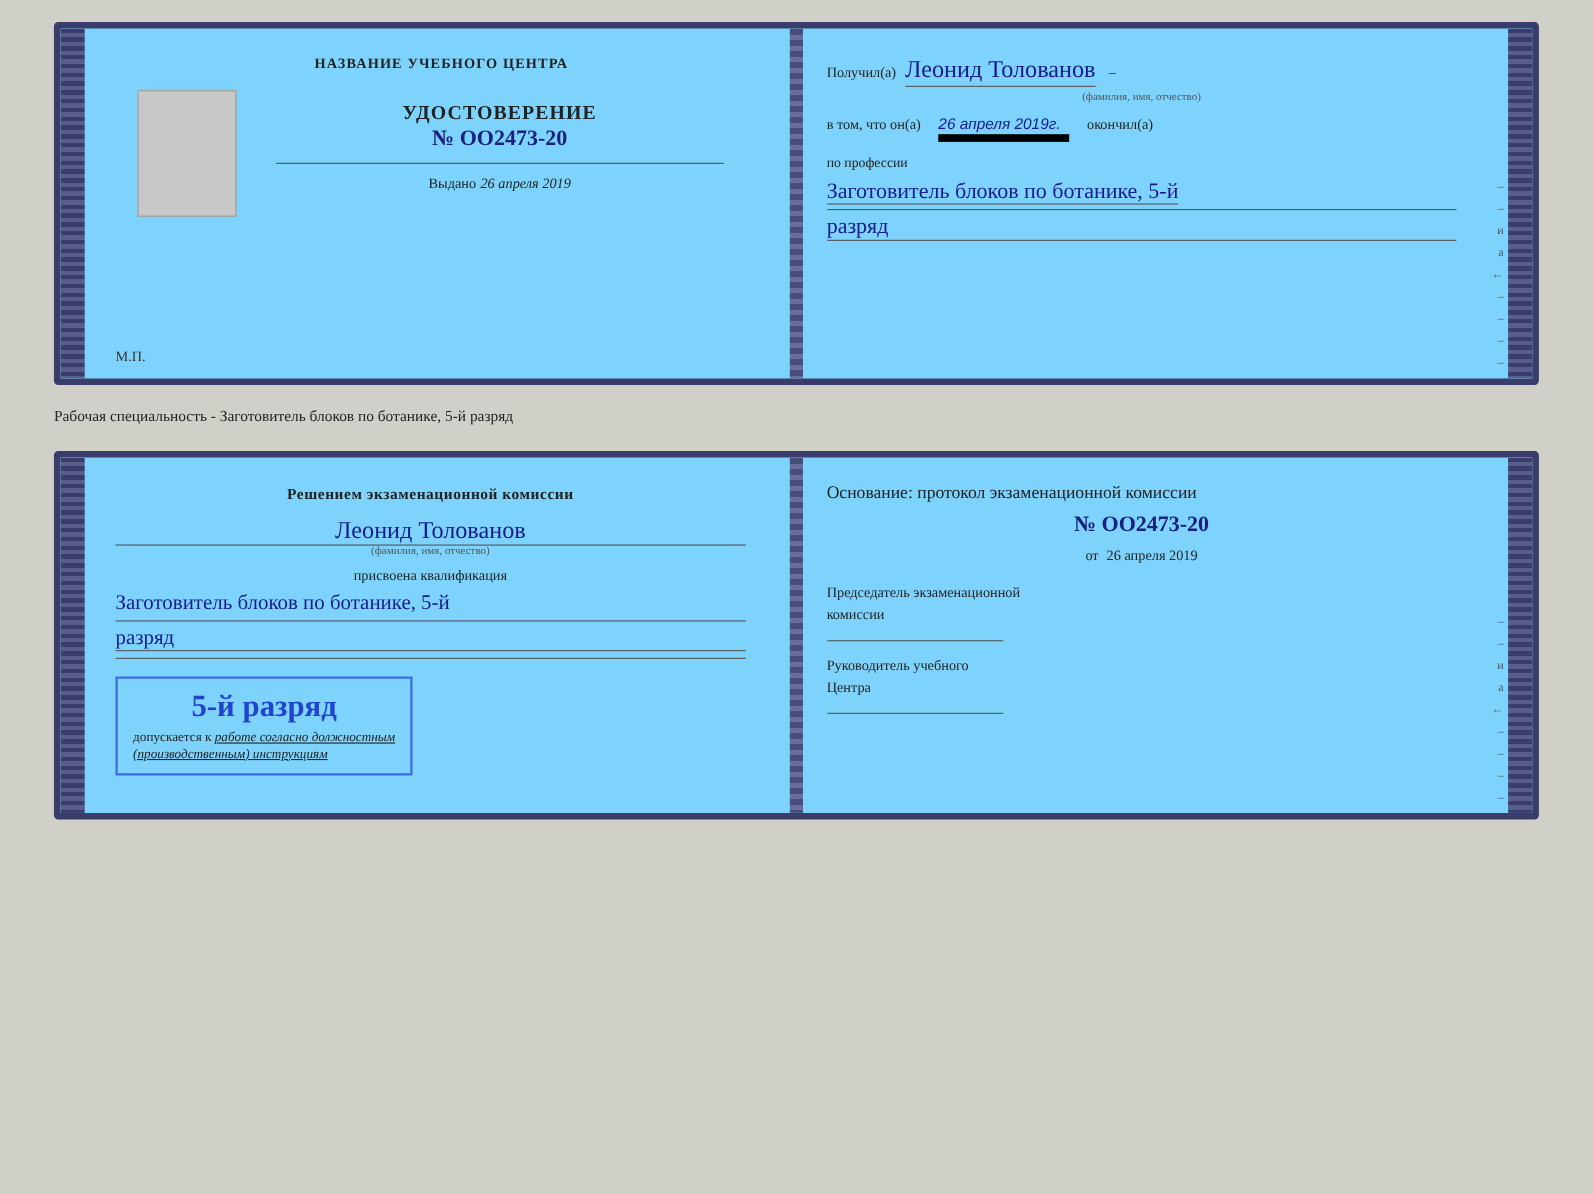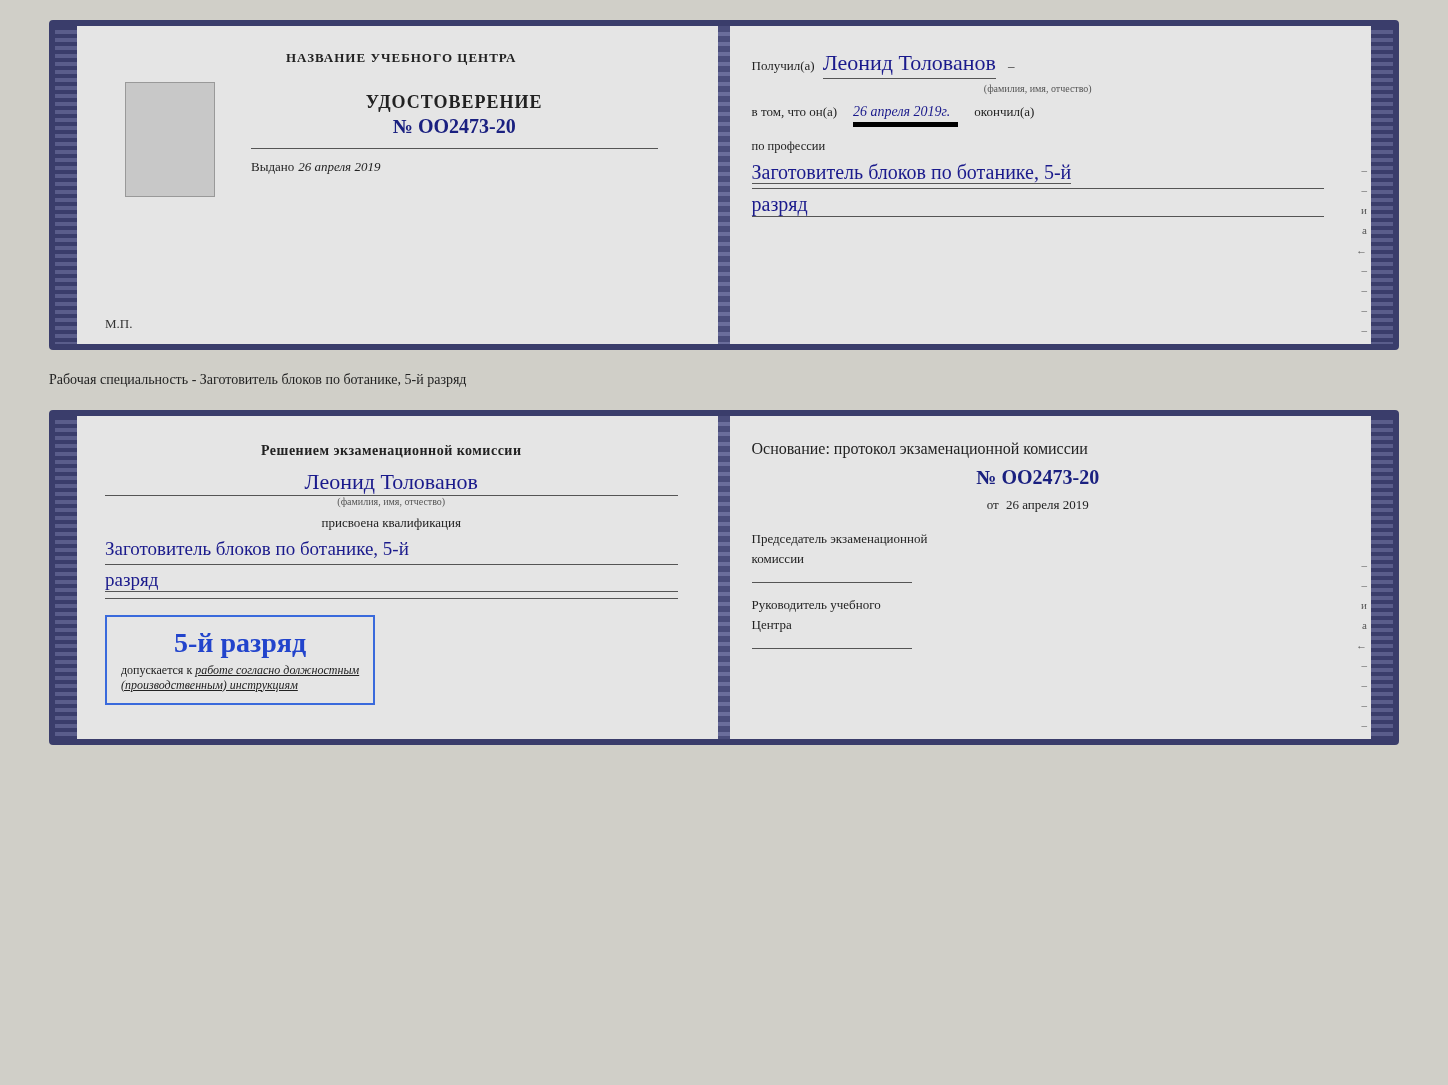--- a/index.html
+++ b/index.html
@@ -14,21 +14,21 @@
     .page-wrapper {
       display: flex;
       flex-direction: column;
       gap: 18px;
       max-width: 1350px;
       margin: 0 auto;
     }
 
     
     .doc-card {
-      background: #e5e5e5;
+      background: #7dd3fc;
       border: 6px solid #3a3d6b;
       border-radius: 4px;
       display: flex;
       flex-direction: row;
       min-height: 330px;
       position: relative;
       overflow: hidden;
     }
 
     .doc-card::before {
@@ -94,20 +94,21 @@
       margin-top: 2px;
     }
 
     .line-separator {
       border: none;
       border-bottom: 1px solid #555;
       margin: 10px 20px;
     }
 
     .vydano-line {
+      text-align: center;
       font-size: 13px;
       color: #222;
       margin: 0 20px;
     }
 
     .mp-label {
       position: absolute;
       bottom: 12px;
       left: 28px;
       font-size: 13px;
@@ -147,24 +148,24 @@
     .vtom-line {
       font-size: 13px;
       color: #222;
       margin: 10px 0 6px 0;
       display: flex;
       align-items: baseline;
       gap: 16px;
     }
 
     .handwritten-date {
-      font-family: Liberation Serif, serif;
+      font-family: Liberation Sans, sans-serif;
       font-size: 14px;
       color: #1a1a8c;
-      border-bottom: 5px solid #000000;
+      border-bottom: 7px solid #000000;
       padding: 0 8px 2px 0;
       font-style: italic;
     }
 
     .org-block {
       margin: 8px 0;
       font-size: 12.5px;
       font-weight: bold;
       text-align: center;
       letter-spacing: 0.5px;

